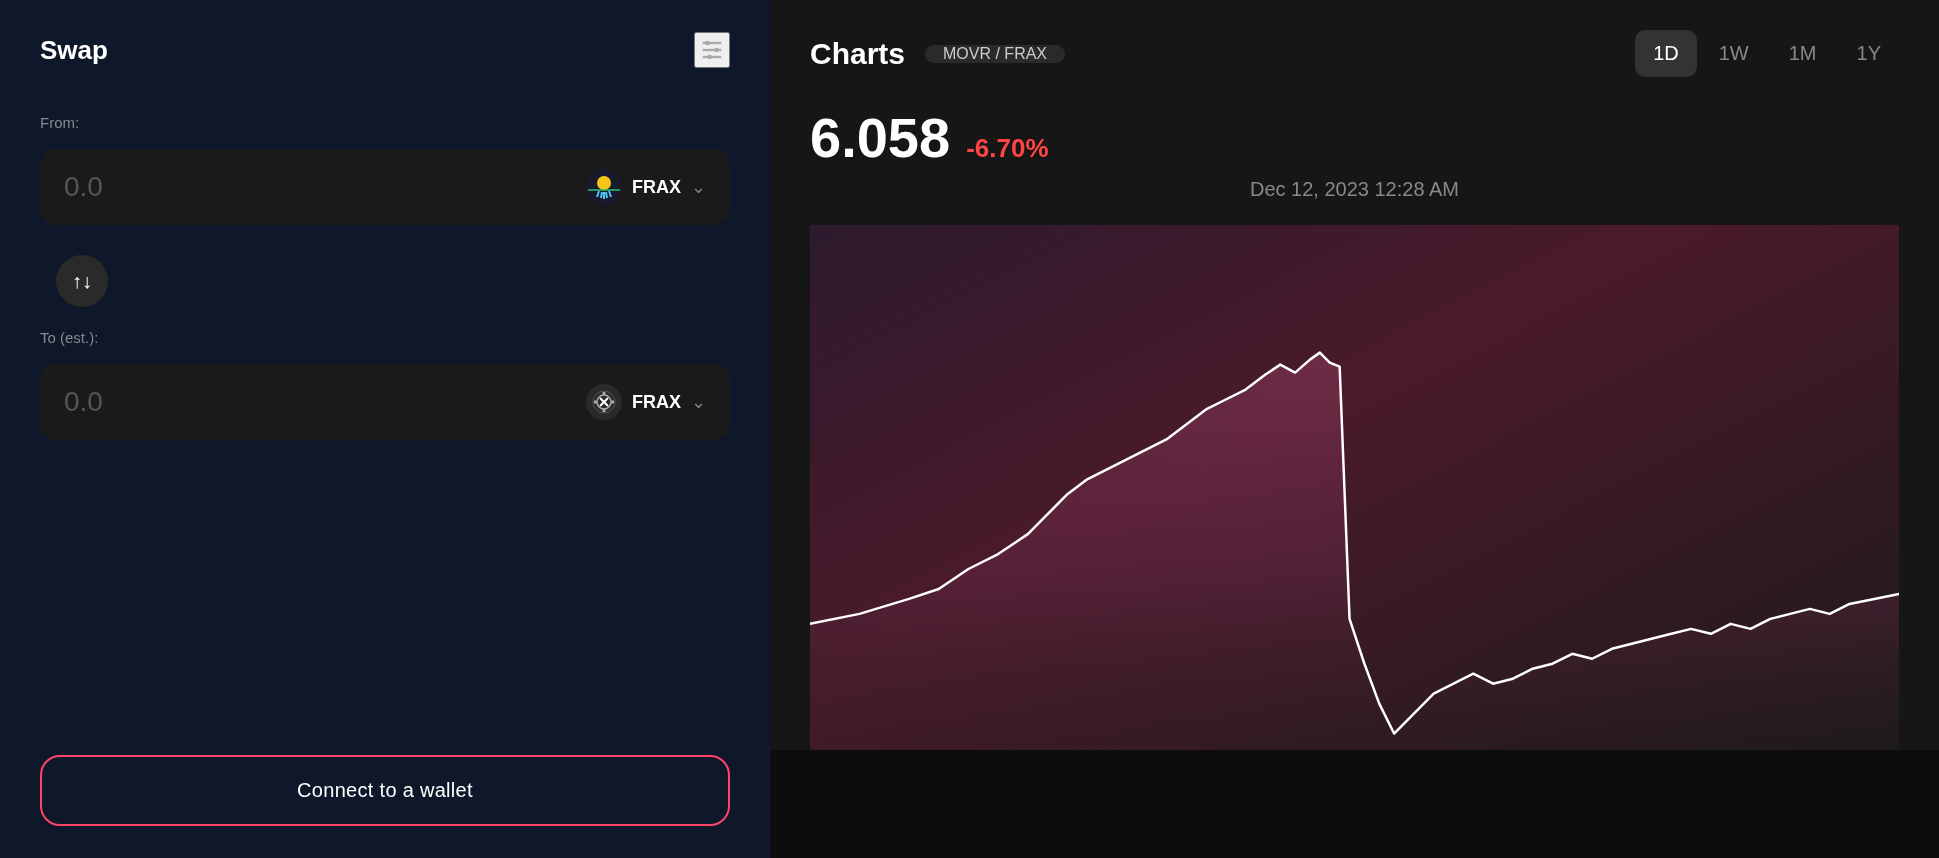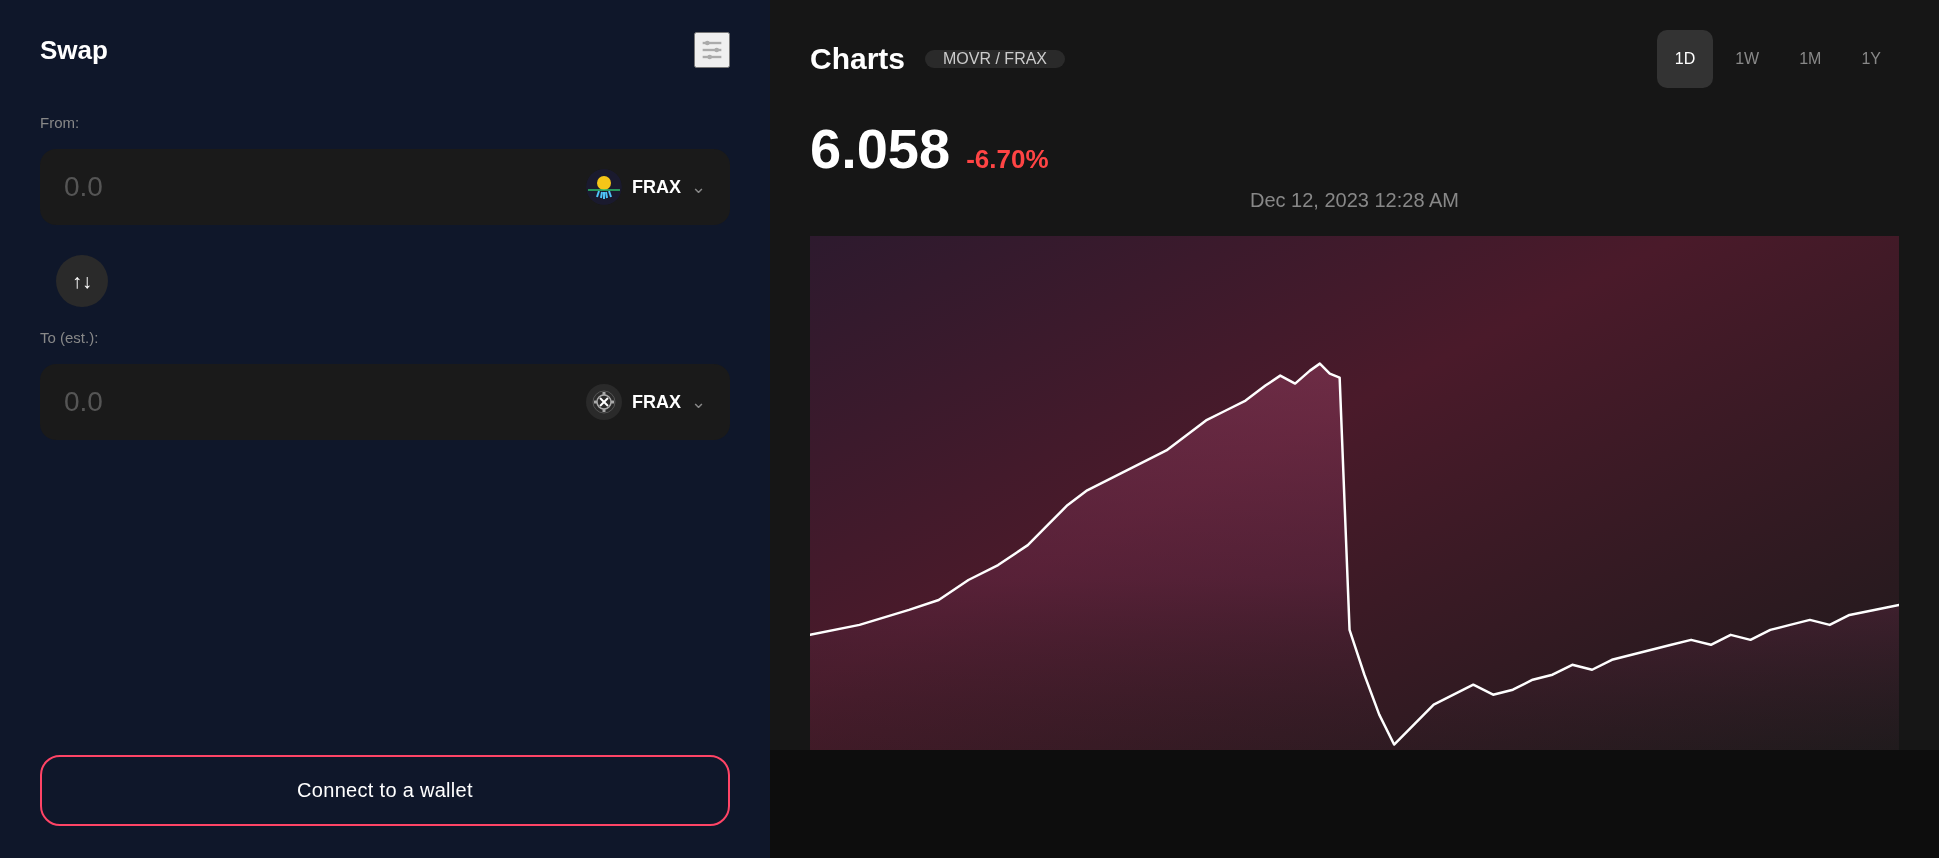--- a/index.html
+++ b/index.html
@@ -204,26 +204,26 @@
       font-weight: 500;
     }
 
     .time-controls {
       display: flex;
       gap: 4px;
       margin-left: auto;
     }
 
     .time-btn {
-      padding: 20px 18px;
+      padding: 12px 18px;
       border-radius: 10px;
       background: transparent;
       border: none;
       color: #888888;
-      font-size: 16px;
+      font-size: 20px;
       font-weight: 500;
       cursor: pointer;
     }
 
     .time-btn.active {
       background: #333333;
       color: #ffffff;
     }
 
     .price-display {

